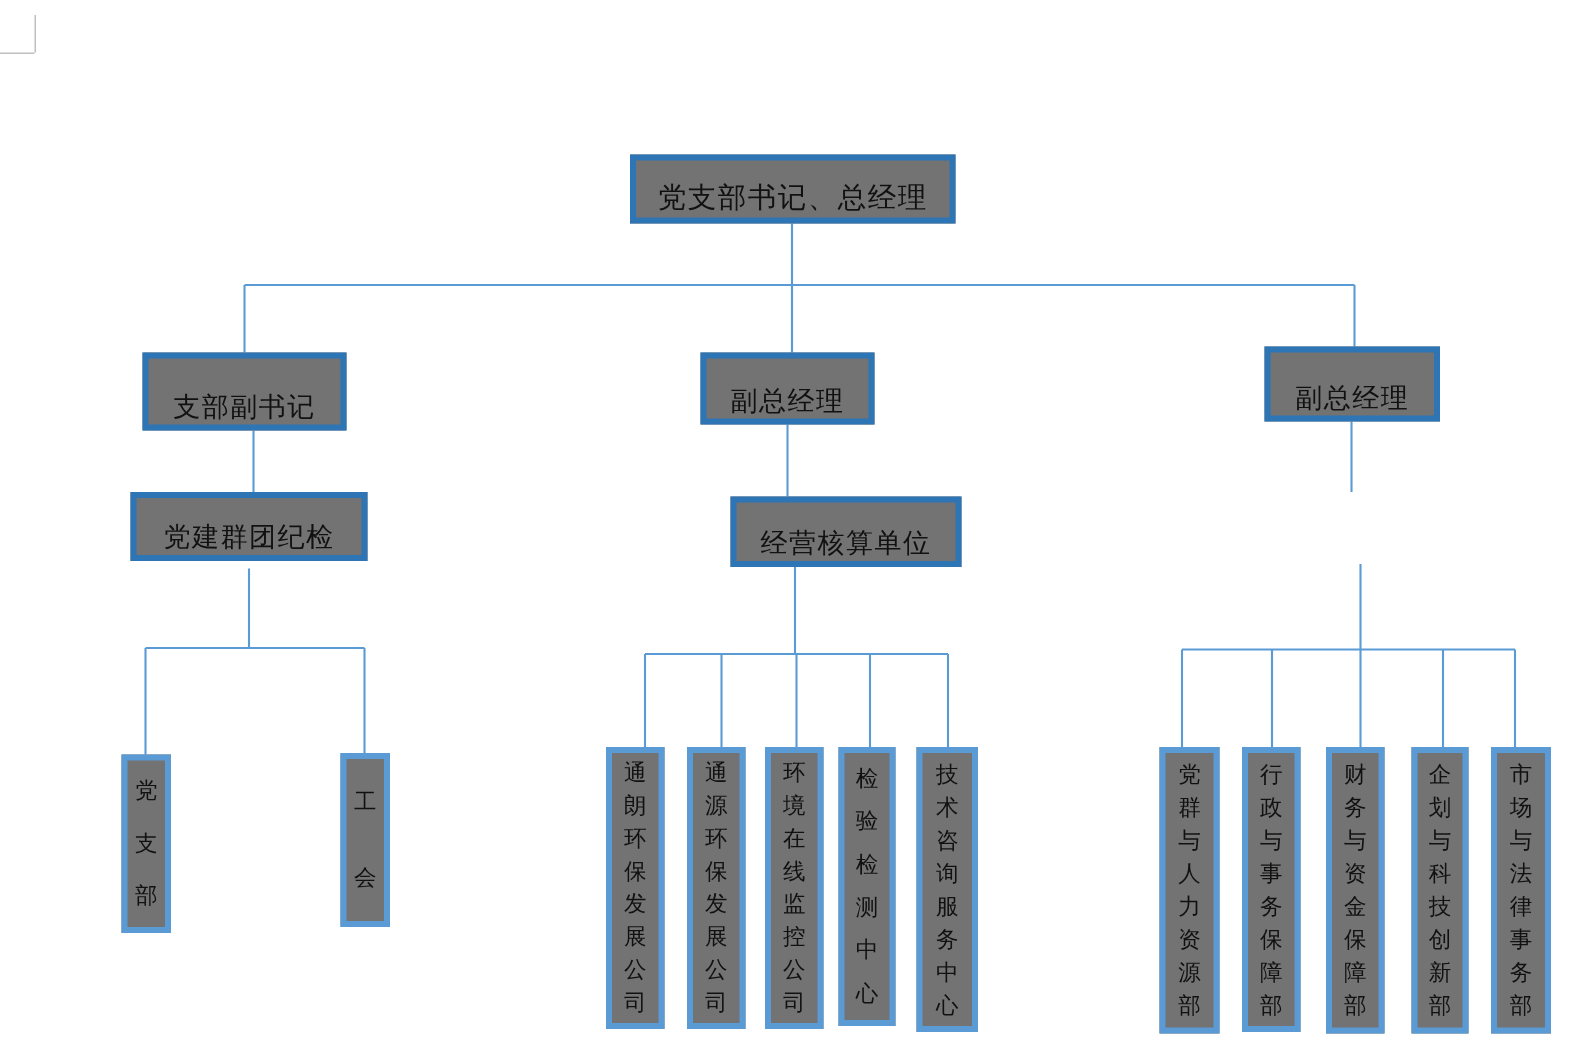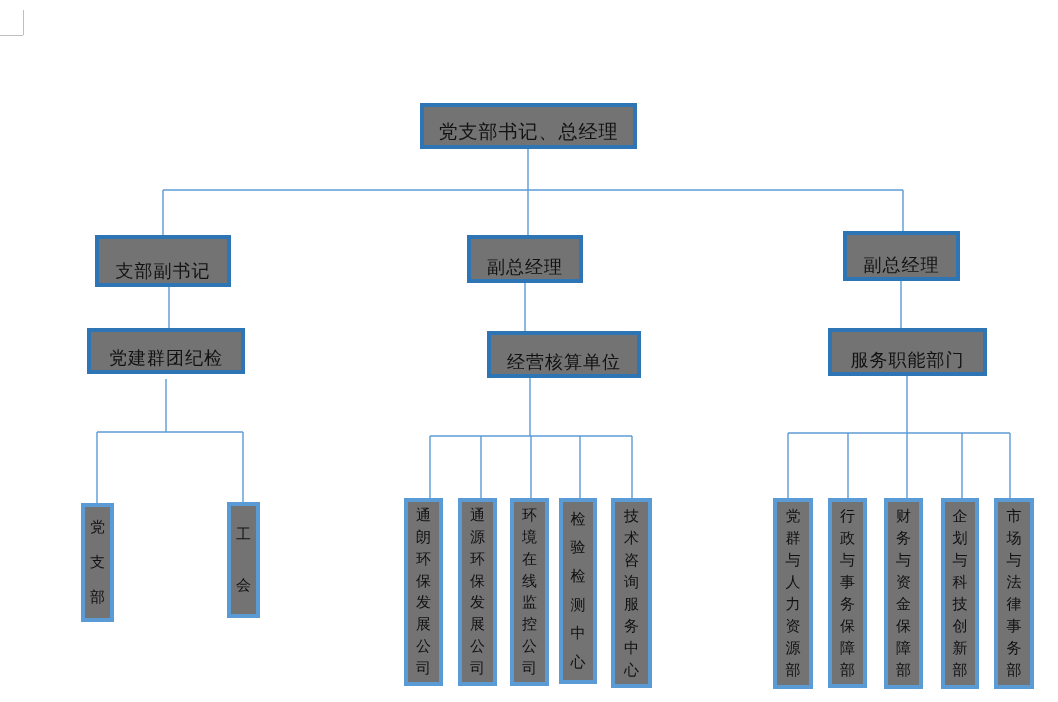--- a/index.html
+++ b/index.html
@@ -121,23 +121,20 @@
   <div class="box mgr-2">
     <span class="h-label">副总经理</span>
   </div>
 
   <div class="box unit-0">
     <span class="h-label">党建群团纪检</span>
   </div>
   <div class="box unit-1">
     <span class="h-label">经营核算单位</span>
   </div>
-  <div class="box unit-2">
-    <span class="h-label">服务职能部门</span>
-  </div>
 
   <div class="box light dept-0-0">
     <span class="vchars">
         <span>党</span>
         <span>支</span>
         <span>部</span>
       </span>
   </div>
   <div class="box light dept-0-1">
     <span class="vchars">

